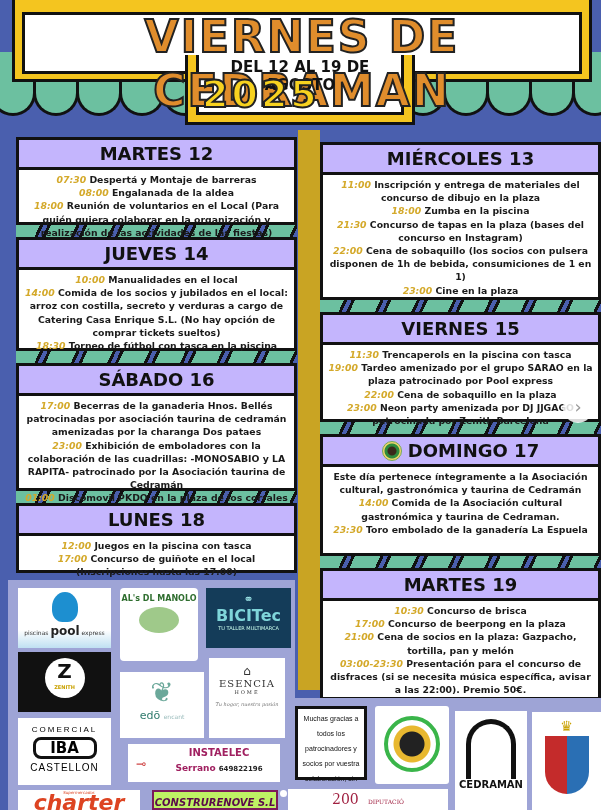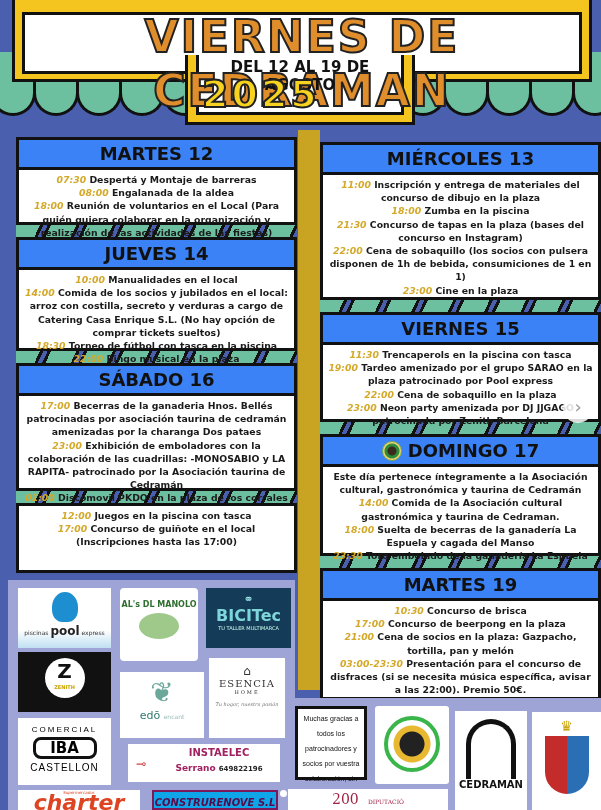--- a/index.html
+++ b/index.html
@@ -18,21 +18,21 @@
   .date-text { position: absolute; left: 196px; top: 58px; width: 208px; text-align: center; font-weight: 700; font-size: 15px; color: #111; }
   .year-text { position: absolute; left: 202px; top: 72px; width: 208px; text-align: left; font-weight: 900; font-size: 38px; color: #f7d21f; -webkit-text-stroke: 2px #222; letter-spacing: 3px; line-height: 44px; }
 
   
   .divider-band { position: absolute; left: 298px; top: 130px; width: 22px; height: 560px; background: #c9a423; }
   .col { position: absolute; top: 137px; width: 281px; }
   .col-left { left: 16px; }
   .col-right { left: 320px; }
 
   .day { position: relative; border: 3px solid #111; background: #fff; margin-bottom: 0; }
-  .day-head { background: #3b82f6; border-bottom: 3px solid #111; text-align: center; font-weight: 900; font-size: 18px; color: #111; height: 30px; line-height: 28px; display: flex; align-items: center; justify-content: center; gap: 6px; }
+  .day-head { background: #c4b5fd; border-bottom: 3px solid #111; text-align: center; font-weight: 900; font-size: 18px; color: #111; height: 30px; line-height: 28px; display: flex; align-items: center; justify-content: center; gap: 6px; }
   .day-body { padding: 3px 4px 4px; text-align: center; font-size: 9.3px; line-height: 13.2px; font-weight: 700; color: #1a1a1a; }
   .ev { display: block; }
   .t { color: #d4a92a; font-weight: 700; font-style: italic; }
   .stripe { height: 12px; background: repeating-linear-gradient(-65deg, #4a5fae 0 4px, #111 4px 7px, #6cc0a0 7px 30px, #111 30px 33px); margin: 0; }
   .emblem { width: 20px; height: 20px; border-radius: 50%; background: radial-gradient(circle, #3a2a1a 0 4px, #2e8b3c 5px 7px, #f1d56a 8px); border: 1px solid #7a5; display: inline-block; }
 
   .nav-next { position: absolute; left: 563px; top: 393px; width: 30px; height: 30px; border-radius: 50%; background: rgba(255,255,255,0.85); color: #999; text-align: center; line-height: 28px; font-size: 18px; }
 
   
   .sponsors { position: absolute; left: 8px; top: 580px; width: 287px; height: 230px; background: #9ea4d6; }
@@ -82,36 +82,36 @@
     </div>
   </div>
   <div class="stripe"></div>
 
   <div class="day" style="height:114px">
     <div class="day-head">JUEVES 14</div>
     <div class="day-body">
       <span class="ev"><span class="t">10:00</span> <span>Manualidades en el local</span></span>
       <span class="ev"><span class="t">14:00</span> <span>Comida de los socios y jubilados en el local: arroz con costilla, secreto y verduras a cargo de Catering Casa Enrique S.L. (No hay opción de comprar tickets sueltos)</span></span>
       <span class="ev"><span class="t">18:30</span> <span>Torneo de fútbol con tasca en la piscina</span></span>
-      <span class="ev"><span class="t">22:00</span> <span>Bingo musical en la plaza</span></span>
     </div>
   </div>
   <div class="stripe"></div>
 
   <div class="day" style="height:128px">
     <div class="day-head">SÁBADO 16</div>
     <div class="day-body">
       <span class="ev"><span class="t">17:00</span> <span>Becerras de la ganaderia Hnos. Bellés patrocinadas por asociación taurina de cedramán amenizadas por la charanga Dos pataes</span></span>
       <span class="ev"><span class="t">23:00</span> <span>Exhibición de emboladores con la colaboración de las cuadrillas: -MONOSABIO y LA RAPITA- patrocinado por la Asociación taurina de Cedramán</span></span>
       <span class="ev"><span class="t">01:00</span> <span>Discomovil PKDO en la plaza de los corrales</span></span>
     </div>
   </div>
   <div class="stripe"></div>
 
   <div class="day" style="height:70px">
+    <div class="day-head">LUNES 18</div>
     <div class="day-body">
       <span class="ev"><span class="t">12:00</span> <span>Juegos en la piscina con tasca</span></span>
       <span class="ev"><span class="t">17:00</span> <span>Concurso de guiñote en el local (Inscripciones hasta las 17:00)</span></span>
     </div>
   </div>
 </div>
 
 <div class="col col-right" style="top:142px">
   <div class="day" style="height:158px">
     <div class="day-head">MIÉRCOLES 13</div>
@@ -137,21 +137,20 @@
   <div class="stripe"></div>
 
   <div class="day" style="height:122px">
     <div class="day-head">
       <span class="emblem"></span>
       <span>DOMINGO 17</span>
     </div>
     <div class="day-body">
       <span class="ev">Este día pertenece íntegramente a la Asociación cultural, gastronómica y taurina de Cedramán</span>
       <span class="ev"><span class="t">14:00</span> <span>Comida de la Asociación cultural gastronómica y taurina de Cedraman.</span></span>
-      <span class="ev"><span class="t">18:00</span> <span>Suelta de becerras de la ganadería La Espuela y cagada del Manso</span></span>
       <span class="ev"><span class="t">23:30</span> <span>Toro embolado de la ganadería La Espuela</span></span>
     </div>
   </div>
   <div class="stripe"></div>
 
   <div class="day" style="height:132px">
     <div class="day-head">MARTES 19</div>
     <div class="day-body">
       <span class="ev"><span class="t">10:30</span> <span>Concurso de brisca</span></span>
       <span class="ev"><span class="t">17:00</span> <span>Concurso de beerpong en la plaza</span></span>
@@ -165,21 +164,21 @@
 <div class="nav-next">›</div>
 
 <div class="sponsors"></div>
 <div class="sponsors-right"></div>
 
 <div class="logo" style="left:18px;top:588px;width:93px;height:60px;background:linear-gradient(#fff 70%,#bfe0f2)">
   <div style="width:26px;height:30px;margin:4px auto 0;border-radius:50% 50% 40% 40%;background:#1d8fd0"></div>
   <div style="font-size:6px;color:#333;margin-top:2px"><span>piscinas</span> <b style="font-size:12px;color:#222">pool</b> <span>express</span></div>
 </div>
 <div class="logo" style="left:120px;top:588px;width:78px;height:73px;border-radius:4px">
-  <div style="font-size:8px;font-weight:700;color:#2f6e2f;margin-top:12px">AL's DL MANOLO</div>
+  <div style="font-size:8px;font-weight:700;color:#2f6e2f;margin-top:6px">AL's DL MANOLO</div>
   <div style="width:40px;height:26px;margin:4px auto;border-radius:50%;background:#9fc98a"></div>
 </div>
 <div class="logo logo-navy" style="left:206px;top:588px;width:85px;height:60px">
   <div style="font-size:12px;color:#9fe8ea;margin-top:4px">⚭</div>
   <div style="font-size:16px;font-weight:700;color:#7fd6da">BICITec</div>
   <div style="font-size:5px;color:#cfe">TU TALLER MULTIMARCA</div>
 </div>
 <div class="logo logo-dark" style="left:18px;top:652px;width:93px;height:60px">
   <div style="width:40px;height:40px;border-radius:50%;background:#fff;color:#111;margin:6px auto 0;font-weight:900;font-size:20px;line-height:26px">
     <span>Z</span>
@@ -203,21 +202,21 @@
 </div>
 <div class="logo" style="left:128px;top:744px;width:152px;height:38px">
   <div style="position:absolute;left:8px;top:13px;color:#d04a4a;font-size:12px">⊸</div>
   <div style="font-size:10px;font-weight:900;color:#a02060;margin-top:3px;margin-left:30px">INSTAELEC</div>
   <div style="margin-left:30px;margin-top:5px;font-size:9px;font-weight:900;color:#a02060"><span>Serrano</span> <span style="font-size:7px;color:#222">649822196</span></div>
 </div>
 <div class="logo" style="left:18px;top:790px;width:122px;height:20px">
   <div style="font-size:4px;color:#d42;font-style:italic">Supermercados</div>
   <div style="font-size:22px;font-weight:900;font-style:italic;color:#d42;line-height:16px">charter</div>
 </div>
-<div class="logo" style="left:152px;top:790px;width:126px;height:20px;background:#0ea5e9;border:2px solid #7a1a5a">
+<div class="logo" style="left:152px;top:790px;width:126px;height:20px;background:#bef264;border:2px solid #7a1a5a">
   <div style="font-size:10px;font-weight:900;font-style:italic;color:#5a0a4a;margin-top:5px">CONSTRURENOVE S.L</div>
 </div>
 
 <div class="thanks" style="left:295px;top:706px;width:72px;height:74px">Muchas gracias a todos los patrocinadores y socios por vuestra colaboración, sin vosotros las fiestas no serían posibles.</div>
 <div class="logo" style="left:375px;top:706px;width:74px;height:78px;border-radius:3px">
   <div style="width:56px;height:56px;margin:10px auto 0;border-radius:50%;border:4px solid #3ab54a;background:radial-gradient(circle,#222 0 12px,#e8b830 13px 18px,#fff 19px)"></div>
 </div>
 <div class="logo" style="left:455px;top:711px;width:72px;height:99px">
   <div style="width:50px;height:60px;margin:8px auto 0;border:5px solid #111;border-bottom:none;border-radius:25px 25px 0 0"></div>
   <div style="font-size:10px;font-weight:900;color:#111">CEDRAMAN</div>

